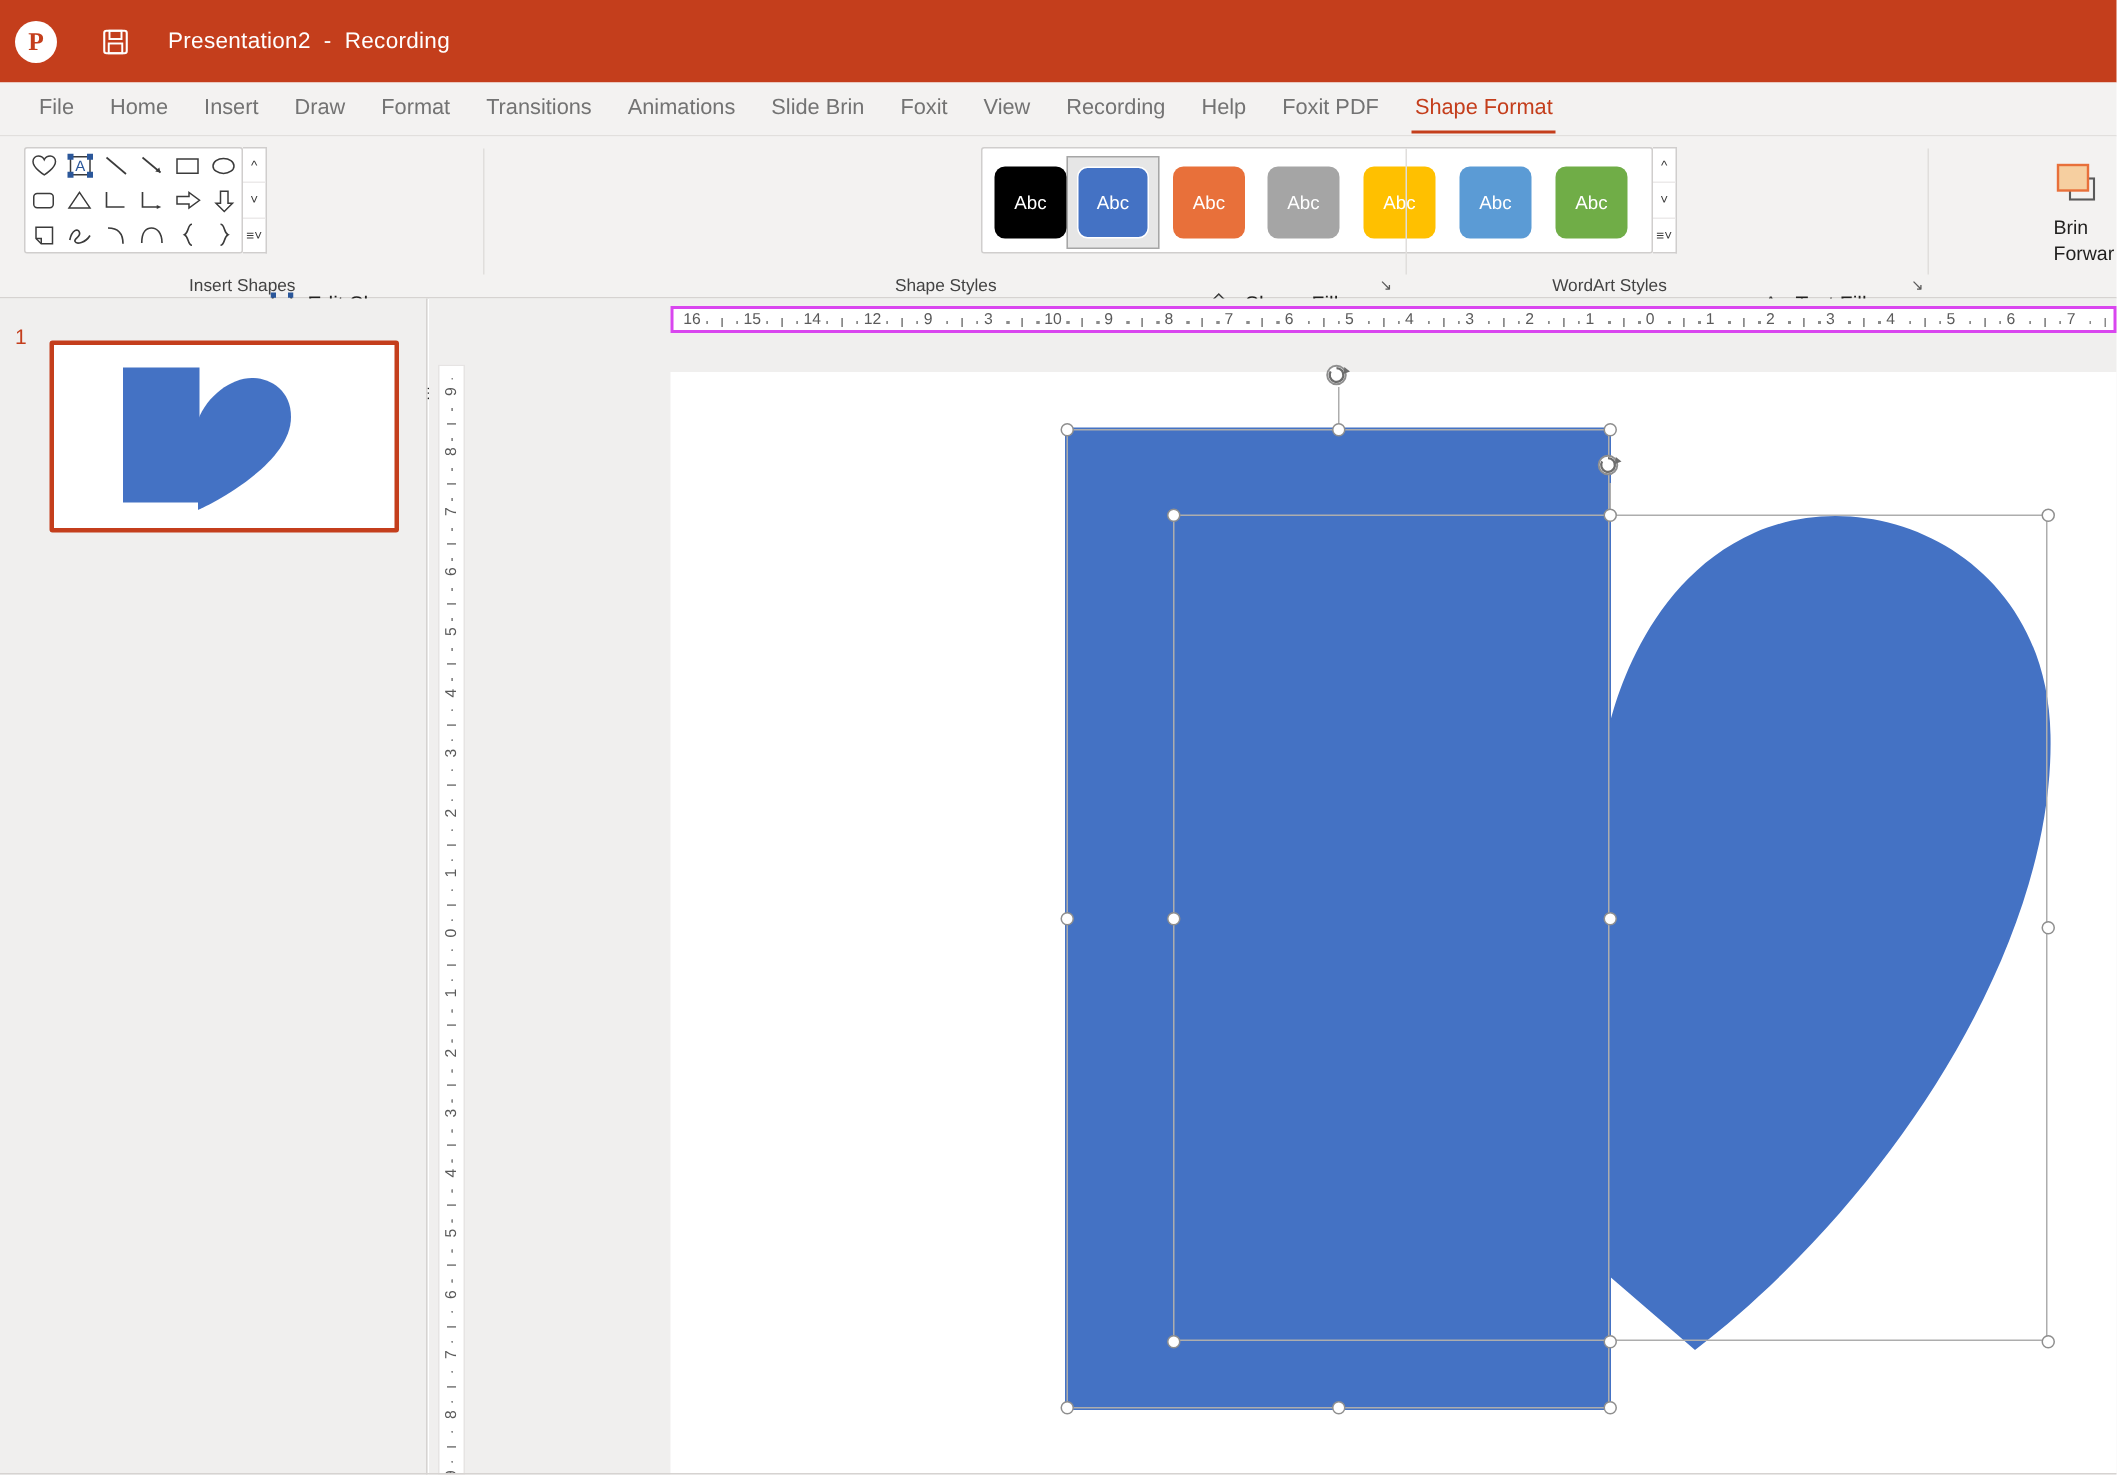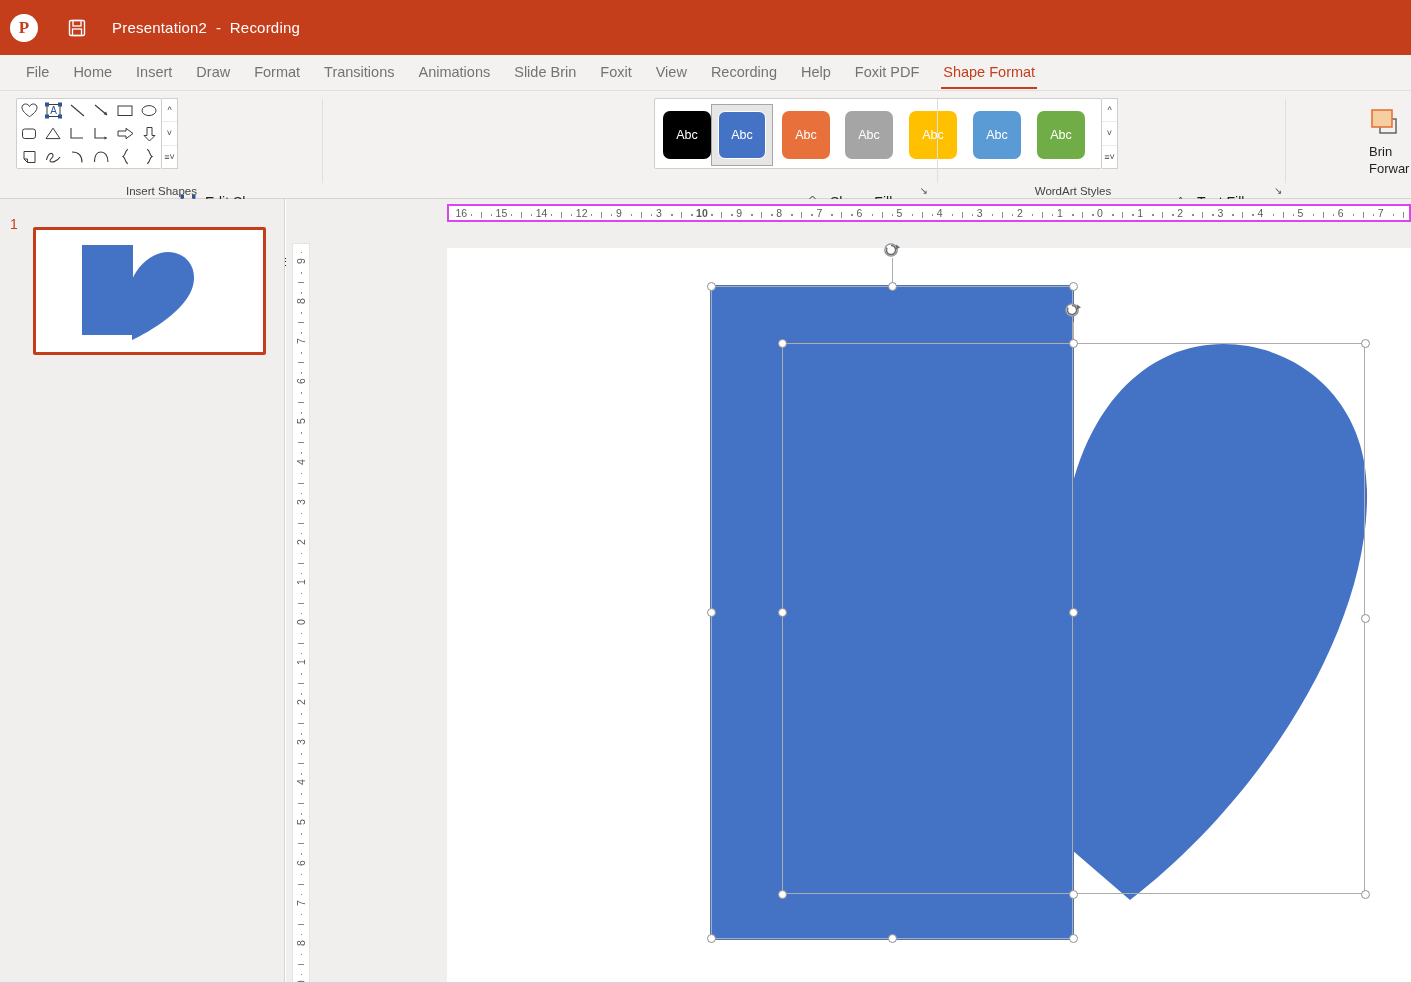--- a/index.html
+++ b/index.html
@@ -428,20 +428,21 @@
       <span class="ricon">
         <svg width="18" height="17" viewBox="0 0 18 17">
           <path d="M2 9 L9 3 L16 9 L9 14 Z" fill="#e3e3e3" stroke="#3b3b3b" stroke-width="1"></path>
           <path d="M9 3 L9 14" stroke="#3b3b3b" stroke-width="0.8"></path>
         </svg>
       </span>
       <span>Shape Effects</span>
       <span class="chev">˅</span>
     </div>
 
+    <div class="group-label">Shape Styles</div>
     <div class="dialog-launcher" style="right:10px;">↘</div>
     <div class="group-sep" style="left:614px;"></div>
   </div>
 
   <div class="group" style="left:938px; width:348px;">
 
     <div class="ribbon-cmd" style="left:232px; top:98px;">
       <span class="ricon">
         <svg width="17" height="17" viewBox="0 0 17 17">
           <text x="8.5" y="12" font-size="12" fill="#3b3b3b" text-anchor="middle" font-family="Liberation Sans,sans-serif">A</text>
@@ -540,21 +541,21 @@
       <div class="rmark" style="width: 1.5px; height: 1.5px; top: 8px; left: 181.925px;"></div>
       <div class="rmark" style="width: 1px; height: 6px; top: 6px; left: 191.95px;"></div>
       <div class="rmark" style="width: 1.5px; height: 1.5px; top: 8px; left: 201.975px;"></div>
       <div class="rtick" style="left: 207px; top: 1px;">3</div>
       <div class="rmark" style="width: 1.5px; height: 1.5px; top: 8px; left: 181.925px;"></div>
       <div class="rmark" style="width: 1px; height: 6px; top: 6px; left: 191.95px;"></div>
       <div class="rmark" style="width: 1.5px; height: 1.5px; top: 8px; left: 201.975px;"></div>
       <div class="rmark" style="width: 1.5px; height: 1.5px; top: 8px; left: 222.025px;"></div>
       <div class="rmark" style="width: 1px; height: 6px; top: 6px; left: 232.05px;"></div>
       <div class="rmark" style="width: 1.5px; height: 1.5px; top: 8px; left: 242.075px;"></div>
-      <div class="rtick" style="left: 247.1px; top: 1px; font-weight: bold;">10</div>
+      <div class="rtick" style="left: 247.1px; top: 1px;">10</div>
       <div class="rmark" style="width: 1.5px; height: 1.5px; top: 8px; left: 222.025px;"></div>
       <div class="rmark" style="width: 1px; height: 6px; top: 6px; left: 232.05px;"></div>
       <div class="rmark" style="width: 1.5px; height: 1.5px; top: 8px; left: 242.075px;"></div>
       <div class="rmark" style="width: 1.5px; height: 1.5px; top: 8px; left: 262.125px;"></div>
       <div class="rmark" style="width: 1px; height: 6px; top: 6px; left: 272.15px;"></div>
       <div class="rmark" style="width: 1.5px; height: 1.5px; top: 8px; left: 282.175px;"></div>
       <div class="rtick" style="left: 287.2px; top: 1px;">9</div>
       <div class="rmark" style="width: 1.5px; height: 1.5px; top: 8px; left: 262.125px;"></div>
       <div class="rmark" style="width: 1px; height: 6px; top: 6px; left: 272.15px;"></div>
       <div class="rmark" style="width: 1.5px; height: 1.5px; top: 8px; left: 282.175px;"></div>

